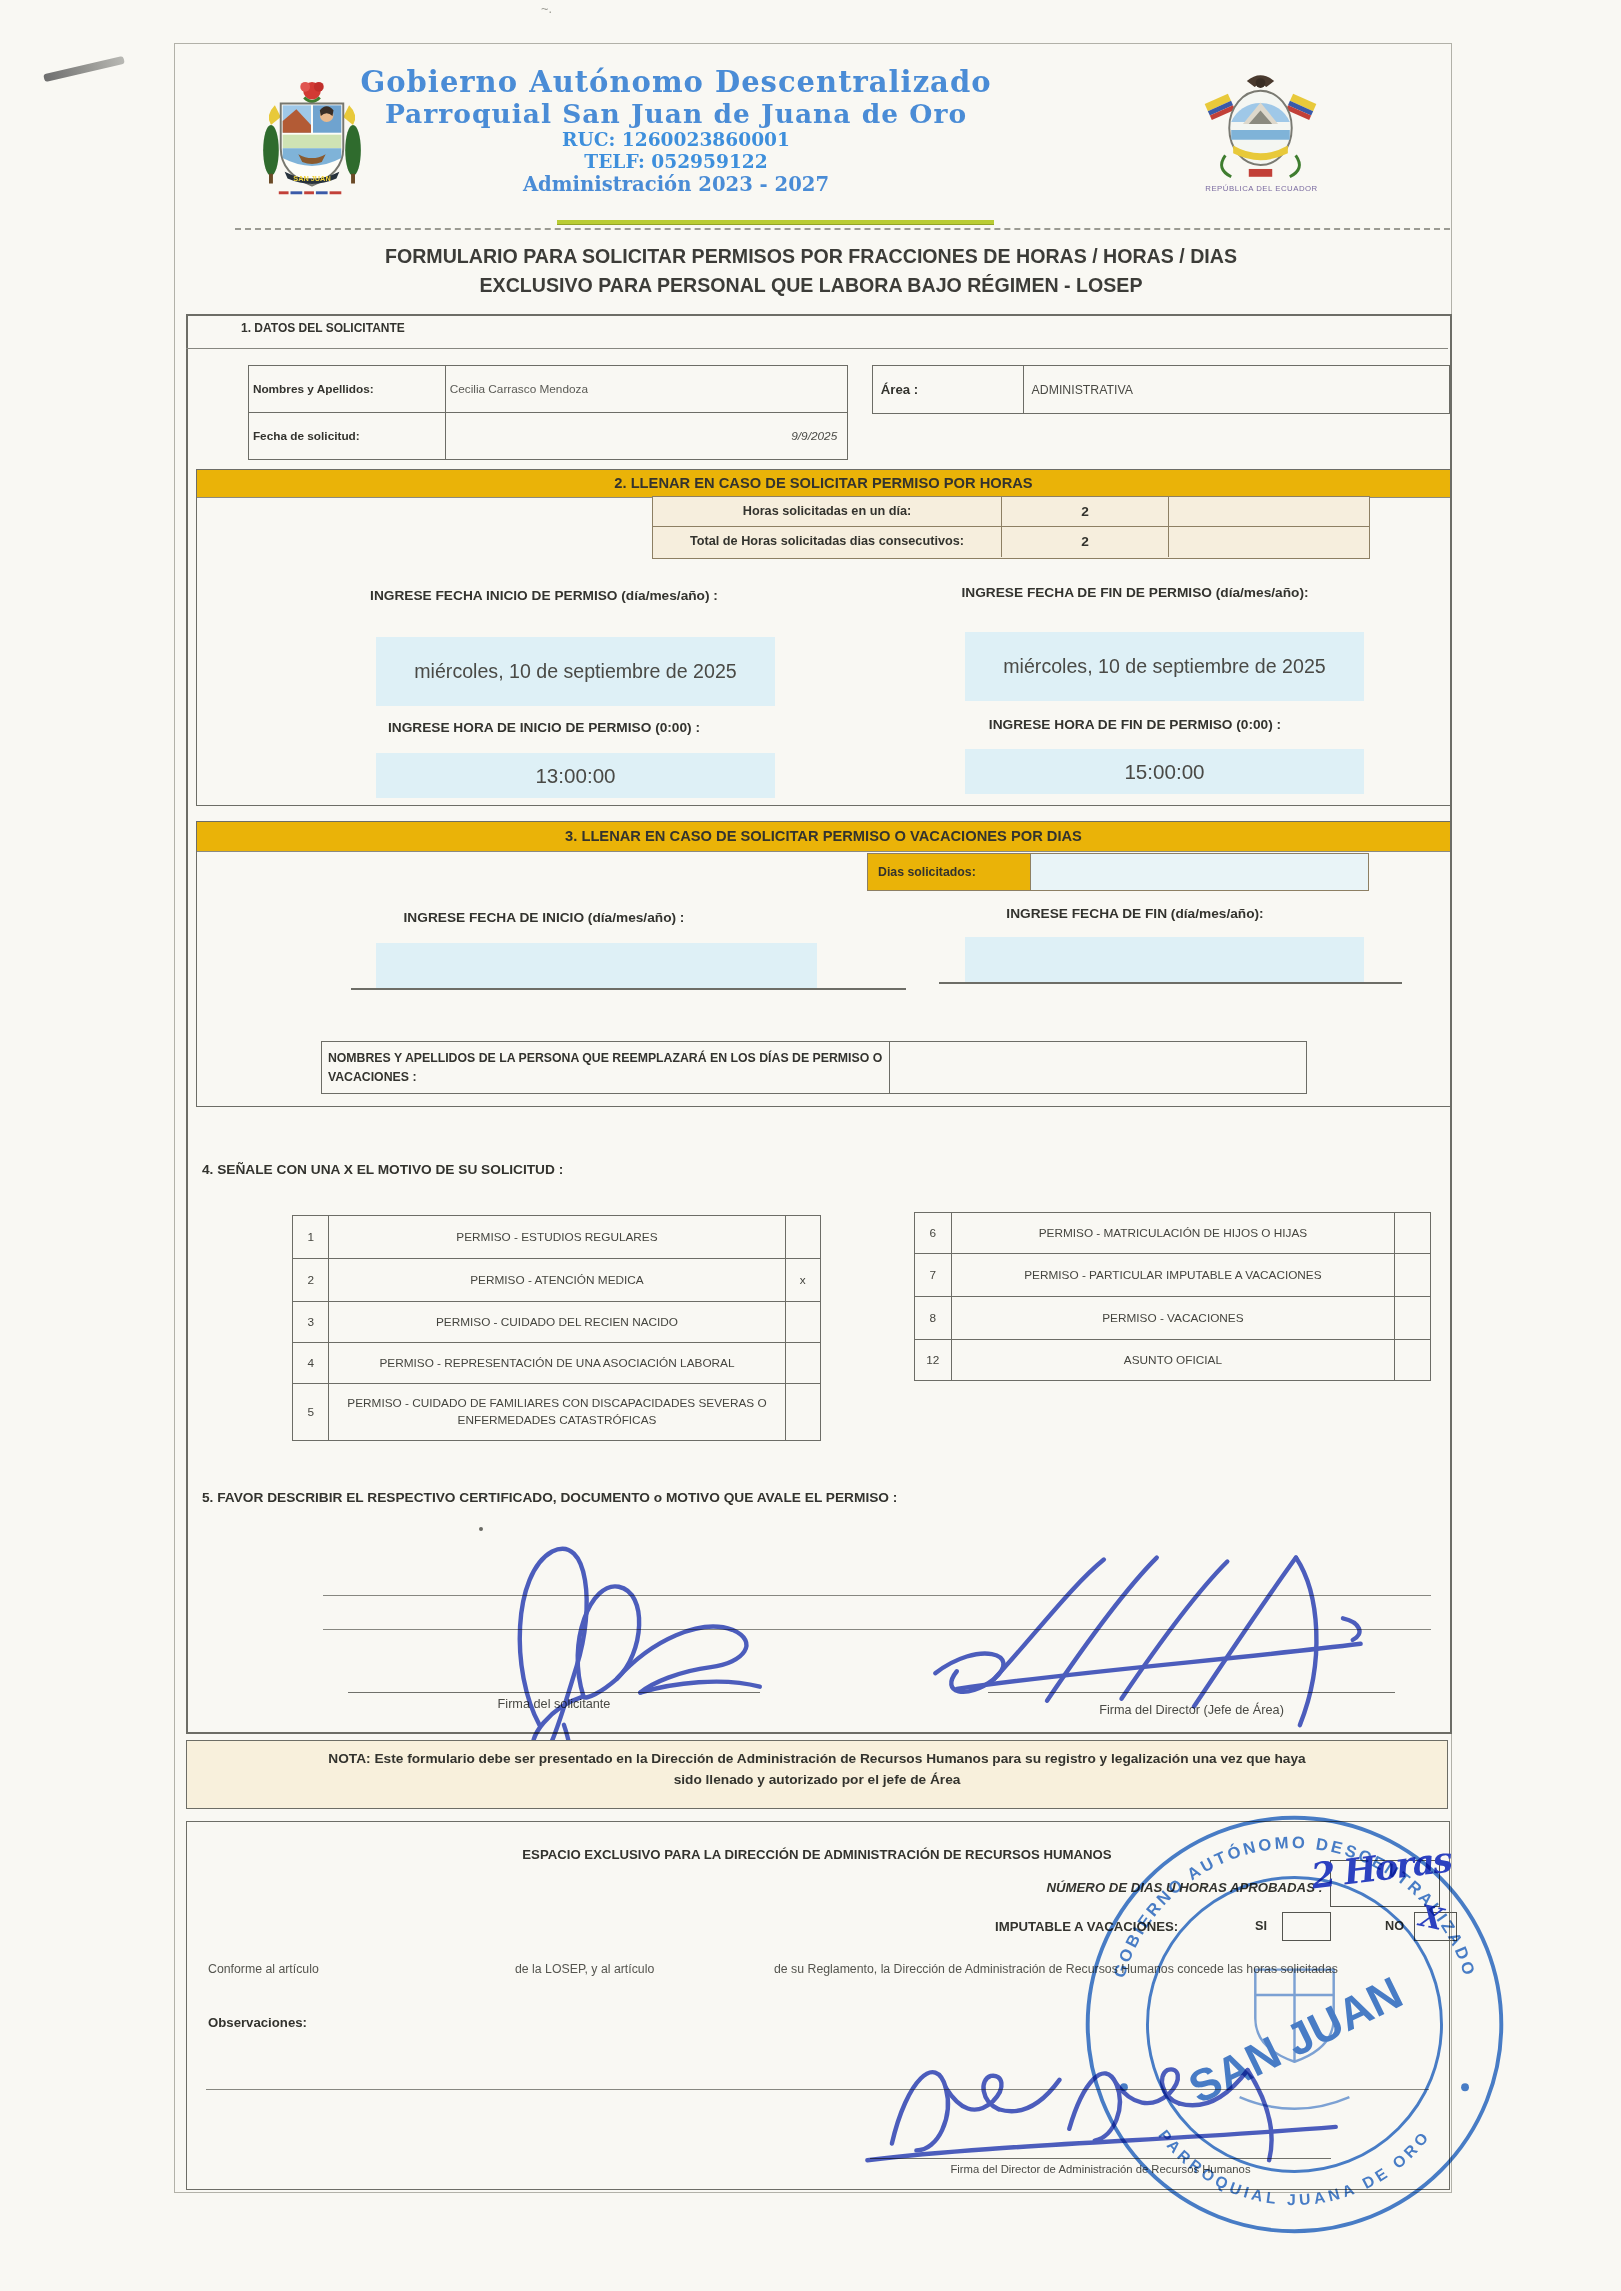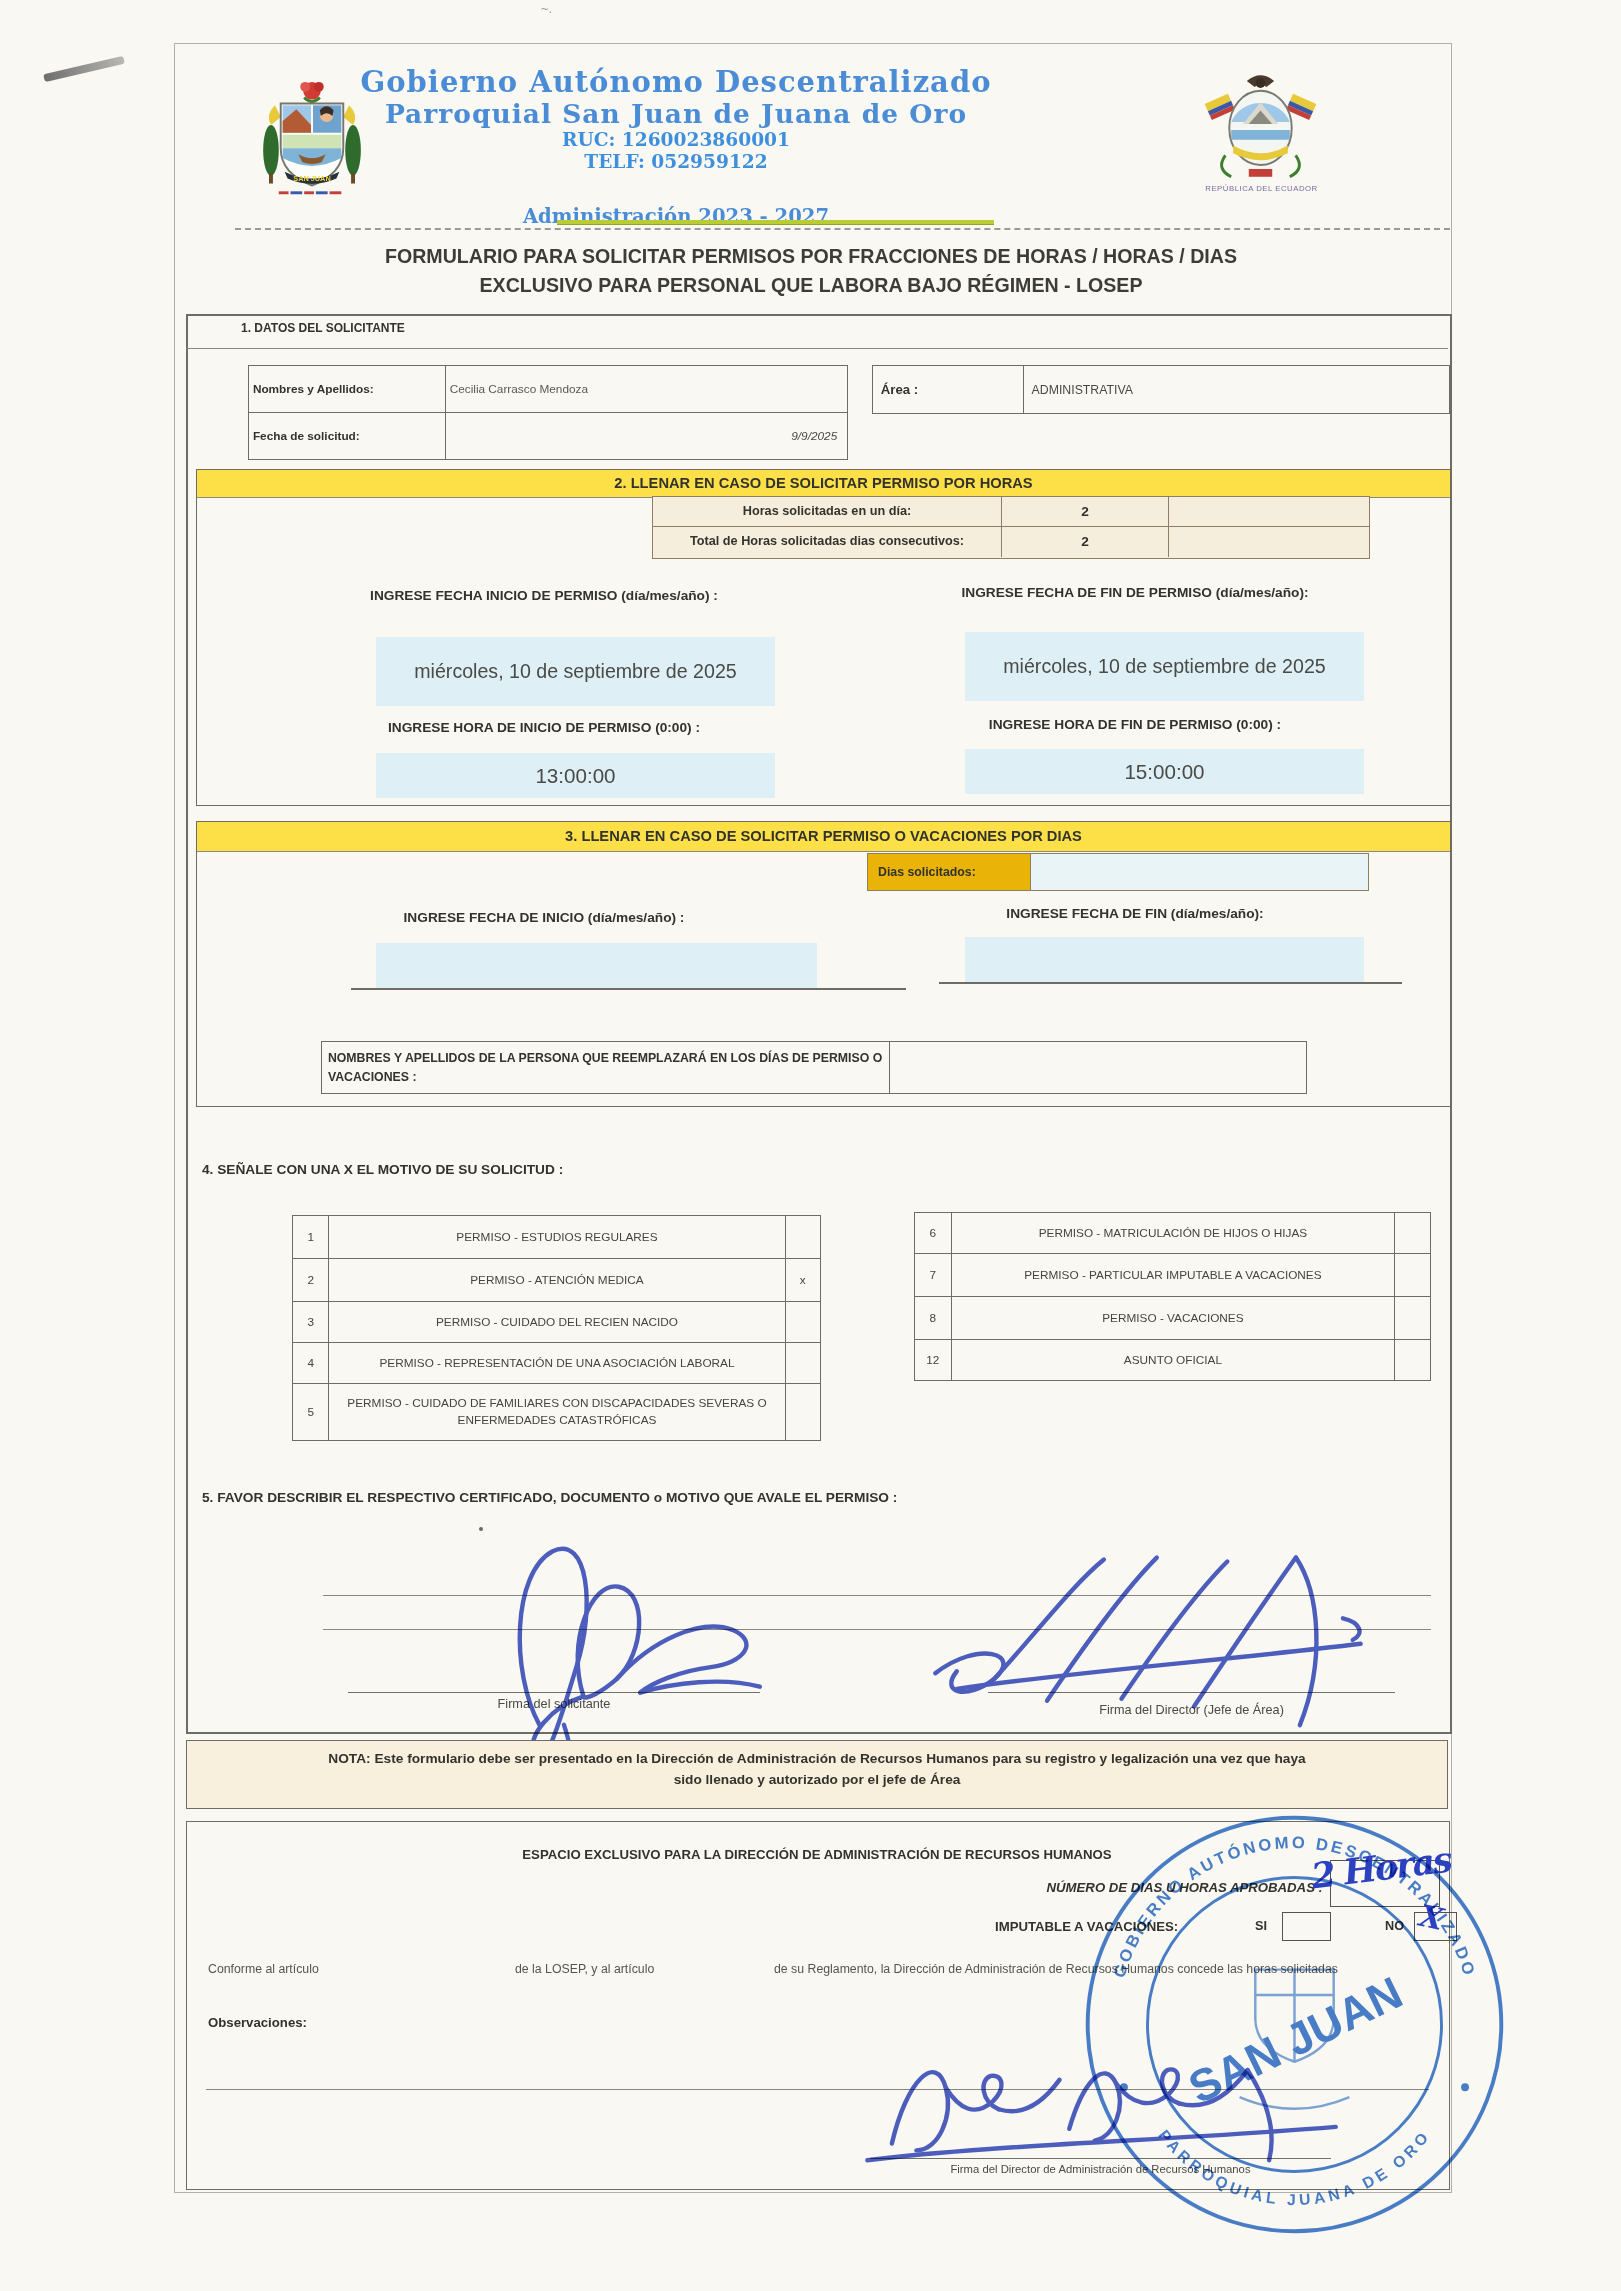--- a/index.html
+++ b/index.html
@@ -10,21 +10,21 @@
   }
   .abs{position:absolute;}
   .b{font-weight:bold; color:#33332e;}
   .c{text-align:center;}
   .r{text-align:right;font-style:italic;}
   .serifblue{font-family:"DejaVu Serif", serif; font-weight:bold; color:#4a8cd6;}
   .hline{border-top:1.5px solid #878780;}
   .box{border:2px solid #6d6d66;}
   .thinbox{border:1.5px solid #6d6d66;}
   .bluefill{background:#def0f6;}
-  .bar{background:#fde047;}
+  .bar{background:#eab308;}
   table{border-collapse:collapse;}
   td{border:1.5px solid #6d6d66; font-size:11.8px; color:#45453f; padding:0 3.9px;}
   .handblue{color:#2c41c0; font-family:"DejaVu Serif", serif; font-style:italic; font-weight:bold;}
   .sig{mix-blend-mode:multiply;}
 </style>
 </head>
 <body>
 
 <div class="page">
 
@@ -63,21 +63,21 @@
       <rect x="44" y="116" width="10" height="3" fill="#c24038"></rect>
       <rect x="56" y="116" width="12" height="3" fill="#3a5aa8"></rect>
       <rect x="70" y="116" width="12" height="3" fill="#c24038"></rect>
     </g>
   </svg>
 
   <div class="abs serifblue c" style="left:333px; top:65px; width:686px; font-size:29px; letter-spacing:1px;">Gobierno Autónomo Descentralizado</div>
   <div class="abs serifblue c" style="left:333px; top:98px; width:686px; font-size:26.5px; letter-spacing:1px;">Parroquial San Juan de Juana de Oro</div>
   <div class="abs serifblue c" style="left:333px; top:129px; width:686px; font-size:18.6px; color:#3e8fdc;">RUC: 1260023860001</div>
   <div class="abs serifblue c" style="left:333px; top:151px; width:686px; font-size:18.6px; color:#3e8fdc;">TELF: 052959122</div>
-  <div class="abs serifblue c" style="left:333px; top:173px; width:686px; font-size:19.6px;margin-top:32px;">Administración 2023 - 2027</div>
+  <div class="abs serifblue c" style="left:333px; top:173px; width:686px; font-size:19.6px;">Administración 2023 - 2027</div>
   <div class="abs" style="left:557px; top:220px; width:437px; height:3.9px; background:#b9cc33; border-bottom:1px solid #93a426;"></div>
 
   <svg class="abs" style="left:1198px; top:67px;" width="125" height="118" viewBox="0 0 128 120">
     <g transform="rotate(-24 30 60)">
       <rect x="18" y="30" width="26" height="8" fill="#e8c93a"></rect>
       <rect x="18" y="38" width="26" height="5" fill="#3a5aa8"></rect>
       <rect x="18" y="43" width="26" height="5" fill="#c24038"></rect>
     </g>
     <g transform="rotate(24 98 60)">
       <rect x="84" y="30" width="26" height="8" fill="#e8c93a"></rect>

